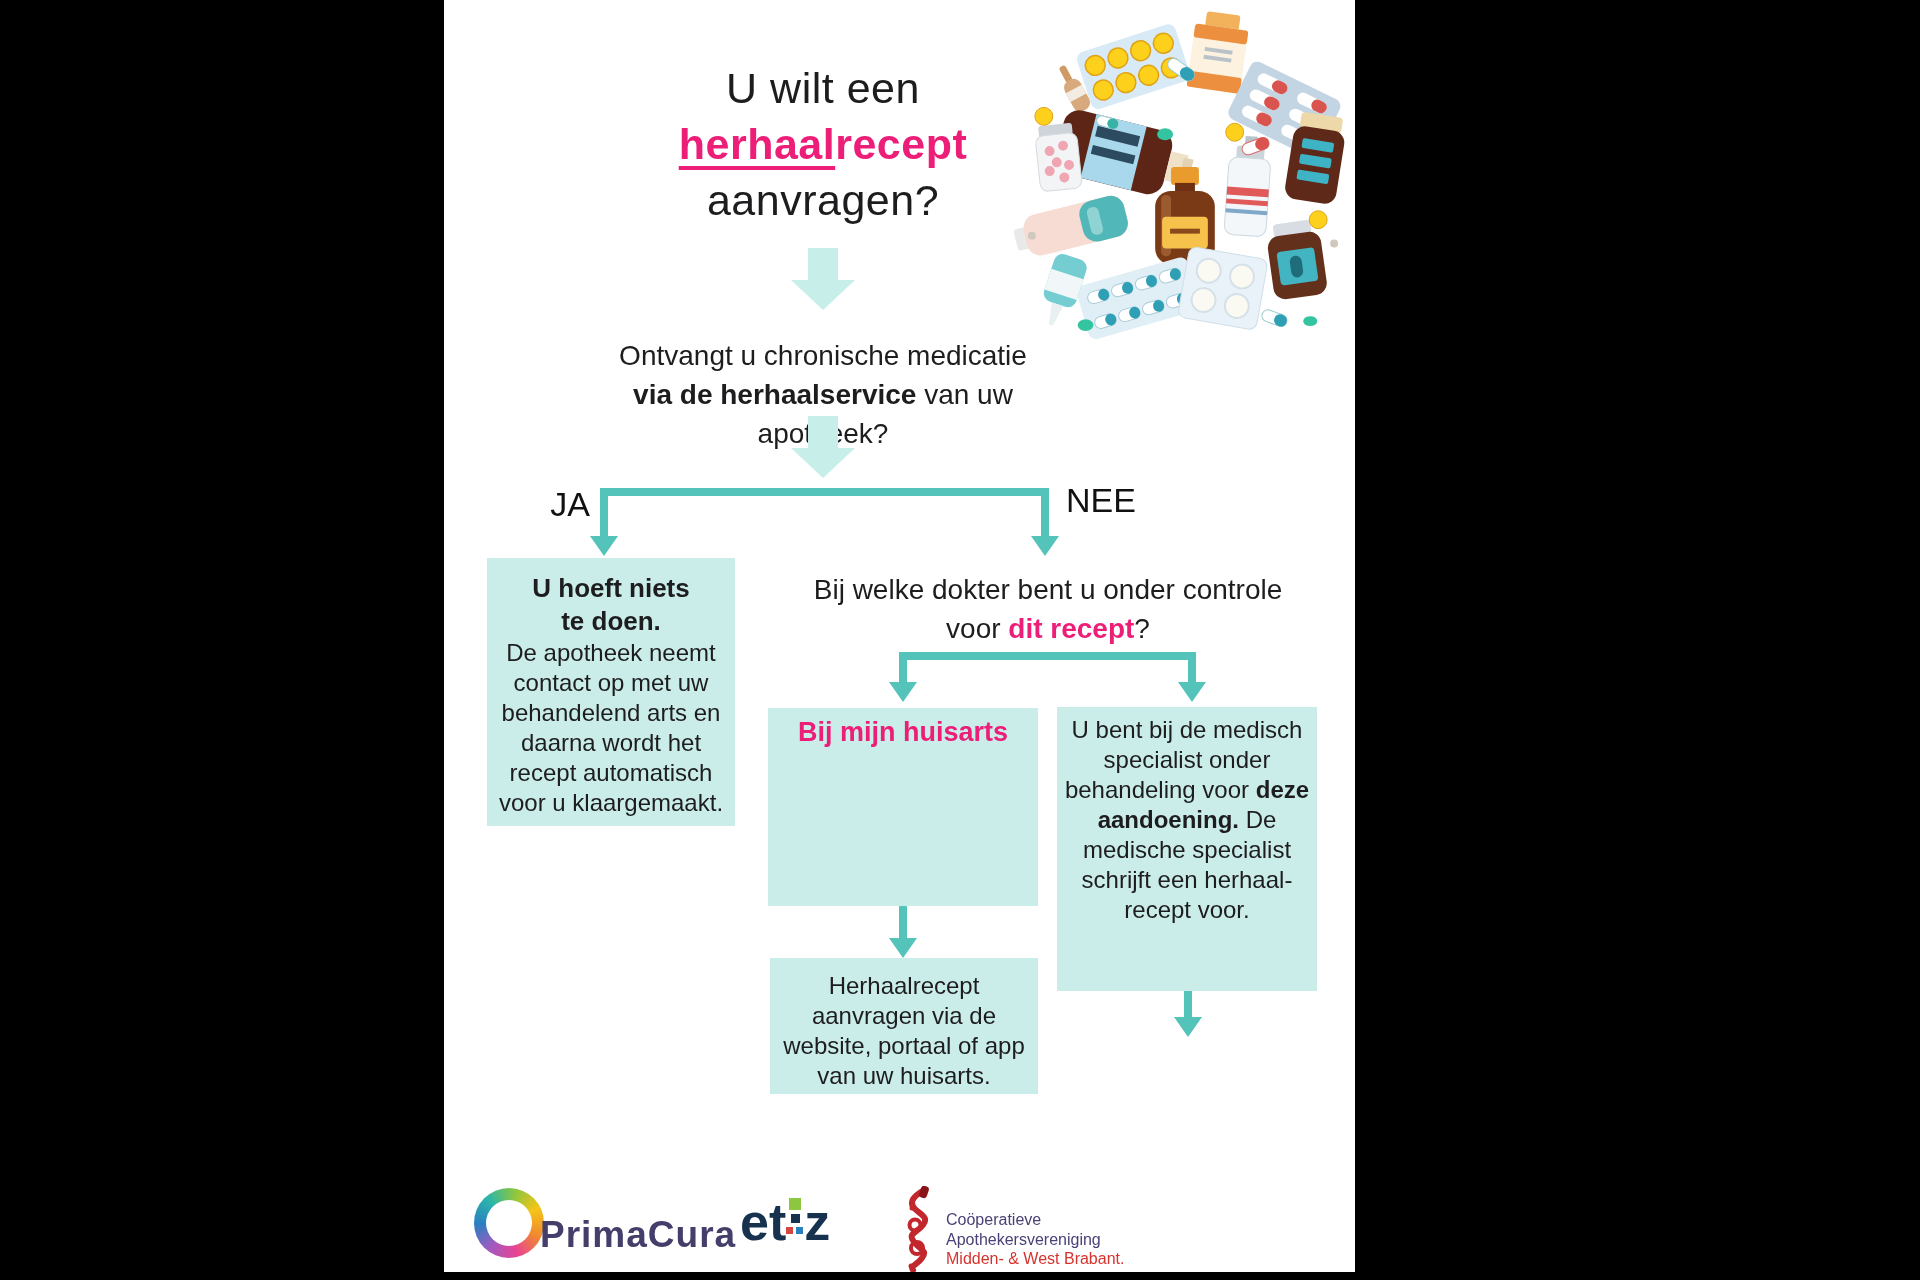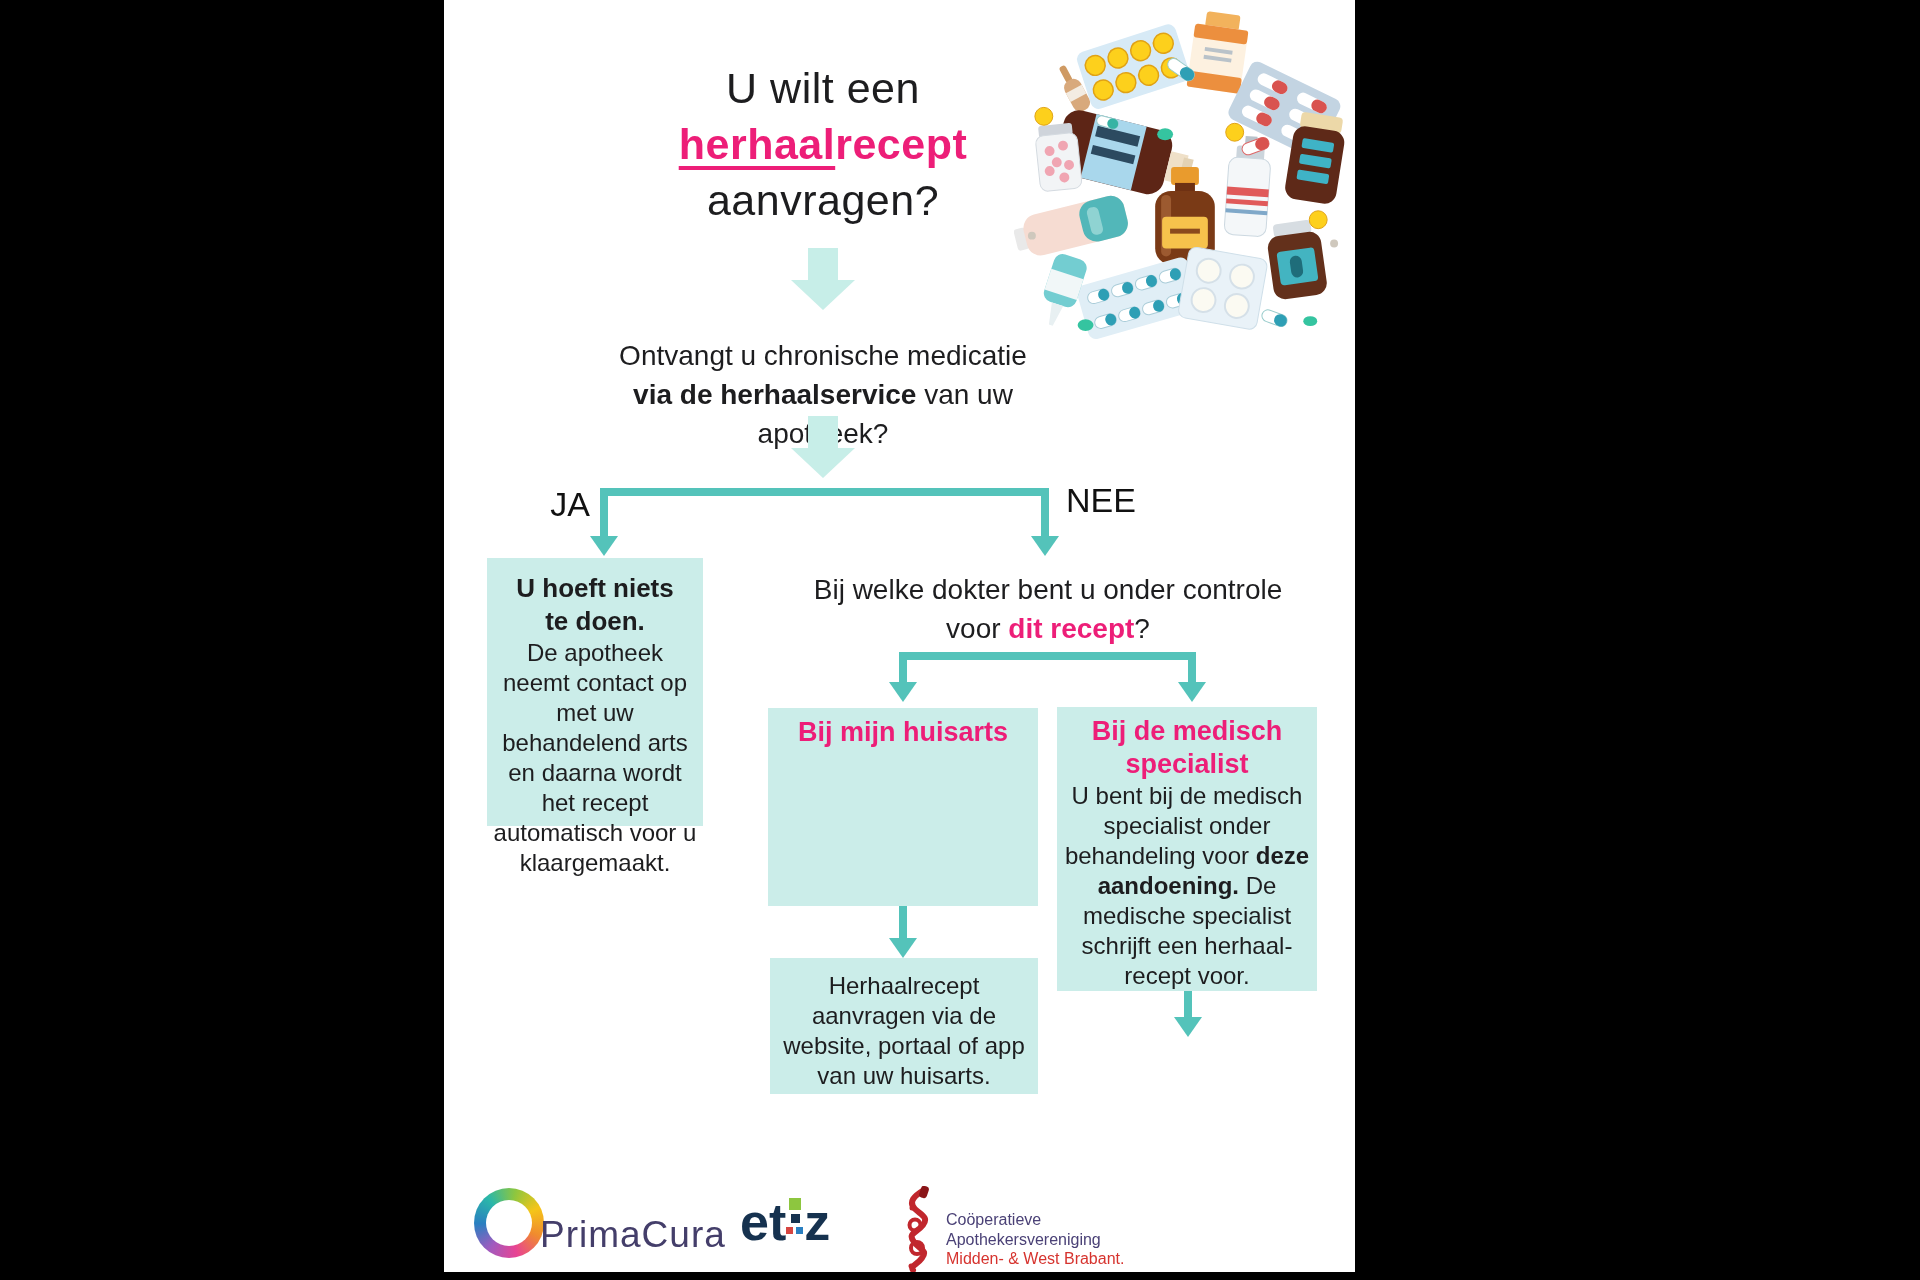--- a/index.html
+++ b/index.html
@@ -34,21 +34,21 @@
   .mbox{background:var(--boxbg);text-align:center;font-size:24px;line-height:30px;}
   .mbox .bt{font-weight:bold;font-size:26px;line-height:33px;}
   .mbox .bh{font-weight:bold;font-size:27px;line-height:33px;color:var(--pink);}
   .mbox b{font-weight:bold;}
 
   
   .pc-ring{width:70px;height:70px;border-radius:50%;
     background:conic-gradient(from -40deg,#2ab7a9,#8dc63f,#f5c518,#f08a2f,#e84393,#a05bbf,#2a7fc1,#2ab7a9);
     display:flex;align-items:center;justify-content:center;}
   .pc-ring .hole{width:46px;height:46px;border-radius:50%;background:#fff;}
-  .pc-label{font-size:37px;font-weight:normal;color:var(--navy);letter-spacing:1px;}
+  .pc-label{font-size:37px;font-weight:bold;color:var(--navy);letter-spacing:1px;}
   .etz{display:flex;align-items:flex-end;color:var(--etznavy);font-weight:bold;font-size:52px;line-height:44px;}
   .etz .sq{position:relative;width:18px;height:46px;display:inline-block;}
   .etz .sq span{position:absolute;display:block;}
   .coop-text{font-size:16px;line-height:19.5px;color:#4A4176;font-weight:normal;}
   .coop-text .red{color:var(--cred);}
 </style>
 </head>
 <body>
 
 <div class="poster">
@@ -285,21 +285,21 @@
   </svg>
 
   <div class="abs line" style="left:156px;top:488px;width:449px;height:8px;"></div>
   <div class="abs line" style="left:156px;top:488px;width:8px;height:50px;"></div>
   <div class="abs line" style="left:597px;top:488px;width:8px;height:50px;"></div>
   <div class="abs tri" style="left:146px;top:536px;"></div>
   <div class="abs tri" style="left:587px;top:536px;"></div>
   <div class="abs branch-label" style="left:58px;top:487px;width:88px;text-align:right;">JA</div>
   <div class="abs branch-label" style="left:622px;top:483px;">NEE</div>
 
-  <div class="abs mbox" style="left:43px;top:558px;width:216px;height:268px;padding:14px 6px 16px;">
+  <div class="abs mbox" style="left:43px;top:558px;width:248px;height:268px;padding:14px 6px 16px;">
     <div class="bt">U hoeft niets</div>
     <div class="bt">te doen.</div>
     <div>De apotheek neemt contact op met uw behandelend arts en daarna wordt het recept automatisch voor u klaargemaakt.</div>
   </div>
 
   <div class="abs question" style="left:344px;top:570px;width:520px;">
     <div>Bij welke dokter bent u onder controle</div>
     <div><span>voor </span><span class="q-pink">dit recept</span><span>?</span></div>
   </div>
 
@@ -307,21 +307,20 @@
   <div class="abs line" style="left:455px;top:652px;width:8px;height:32px;"></div>
   <div class="abs line" style="left:744px;top:652px;width:8px;height:32px;"></div>
   <div class="abs tri" style="left:445px;top:682px;"></div>
   <div class="abs tri" style="left:734px;top:682px;"></div>
 
   <div class="abs mbox" style="left:324px;top:708px;width:270px;height:198px;padding:8px 8px 0;">
     <div class="bh">Bij mijn huisarts</div>
   </div>
 
   <div class="abs mbox" style="left:613px;top:707px;width:260px;height:284px;padding:8px 6px 0;">
-    <div class="bh" style="width:200px;margin:0 auto;">Bij de medisch specialist</div>
     <div><span>U bent bij de medisch specialist onder behandeling voor </span><b>deze aandoening.</b><span> De medische specialist schrijft een herhaal-recept voor.</span></div>
   </div>
 
   <div class="abs line" style="left:455px;top:906px;width:8px;height:34px;"></div>
   <div class="abs tri" style="left:445px;top:938px;"></div>
 
   <div class="abs mbox" style="left:326px;top:958px;width:268px;height:136px;padding:13px 10px 0;">
     <div>Herhaalrecept aanvragen via de website, portaal of app van uw huisarts.</div>
   </div>
 

